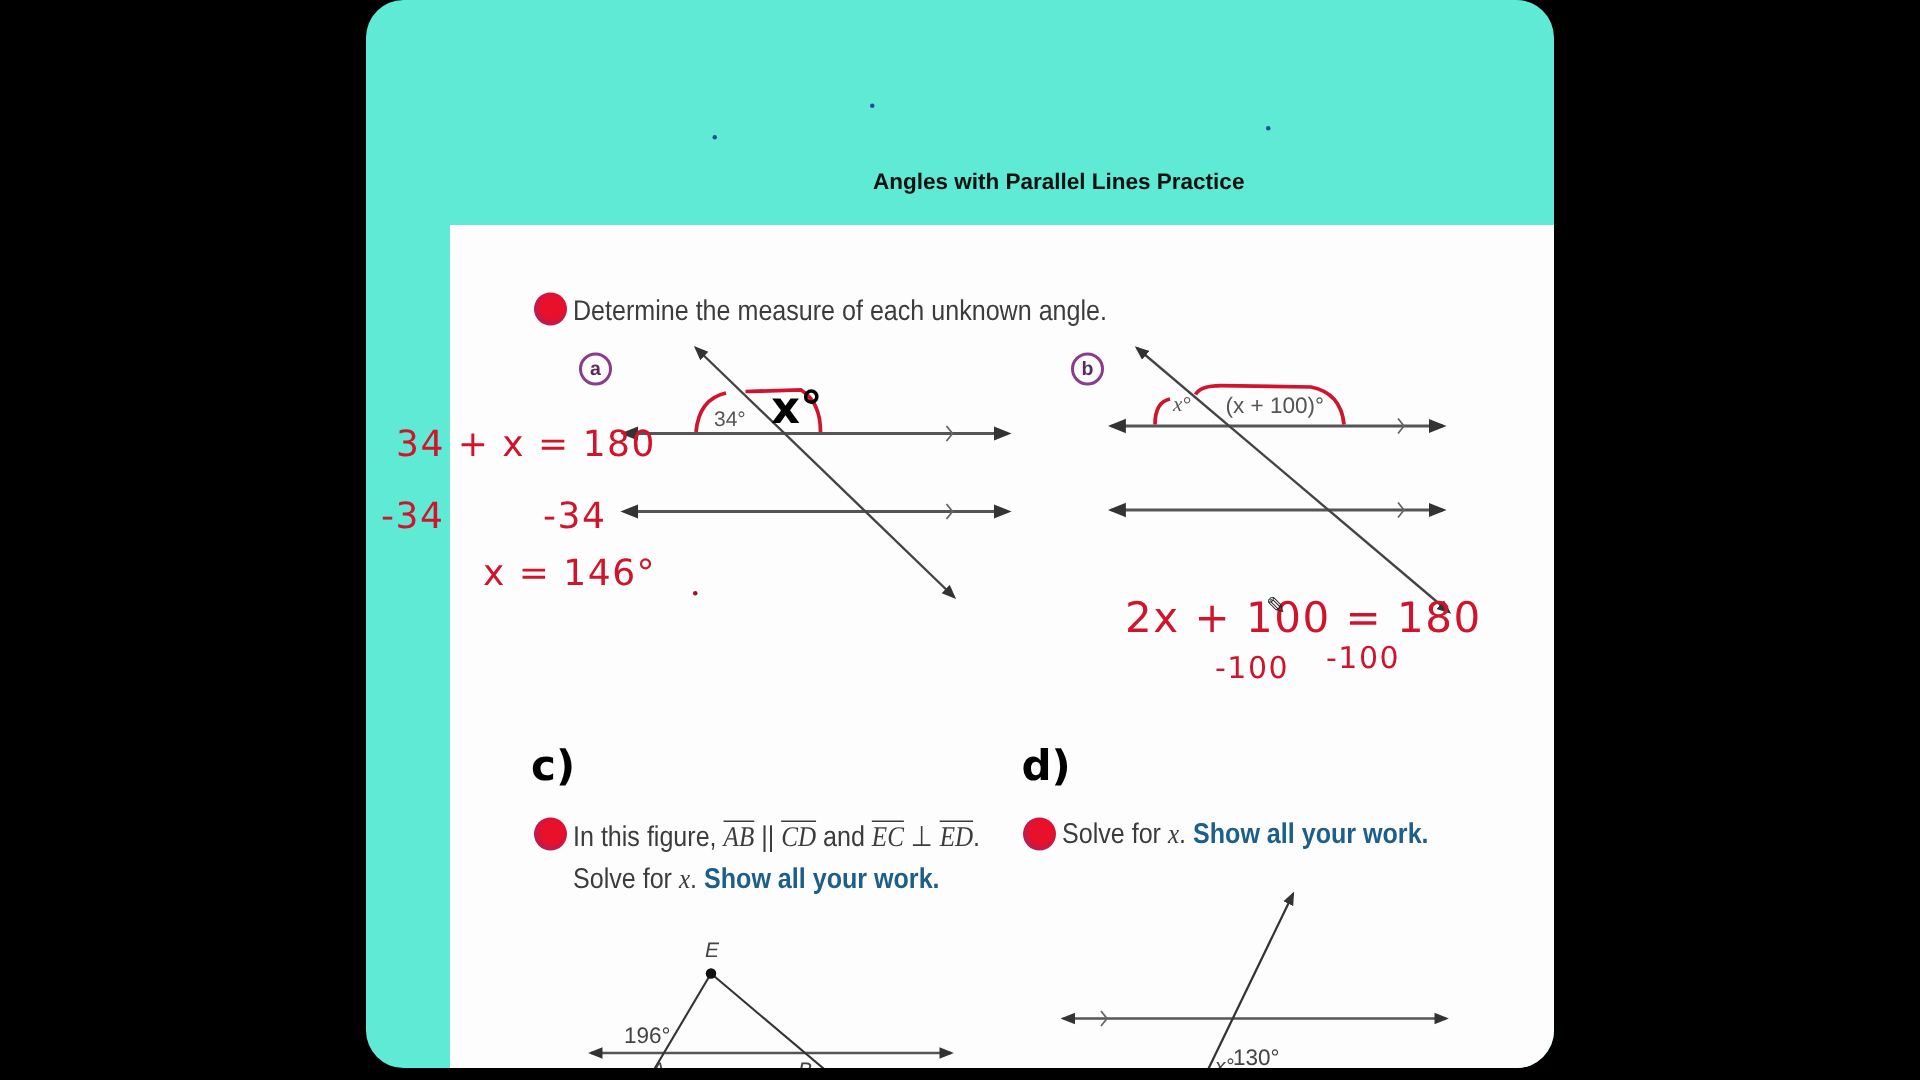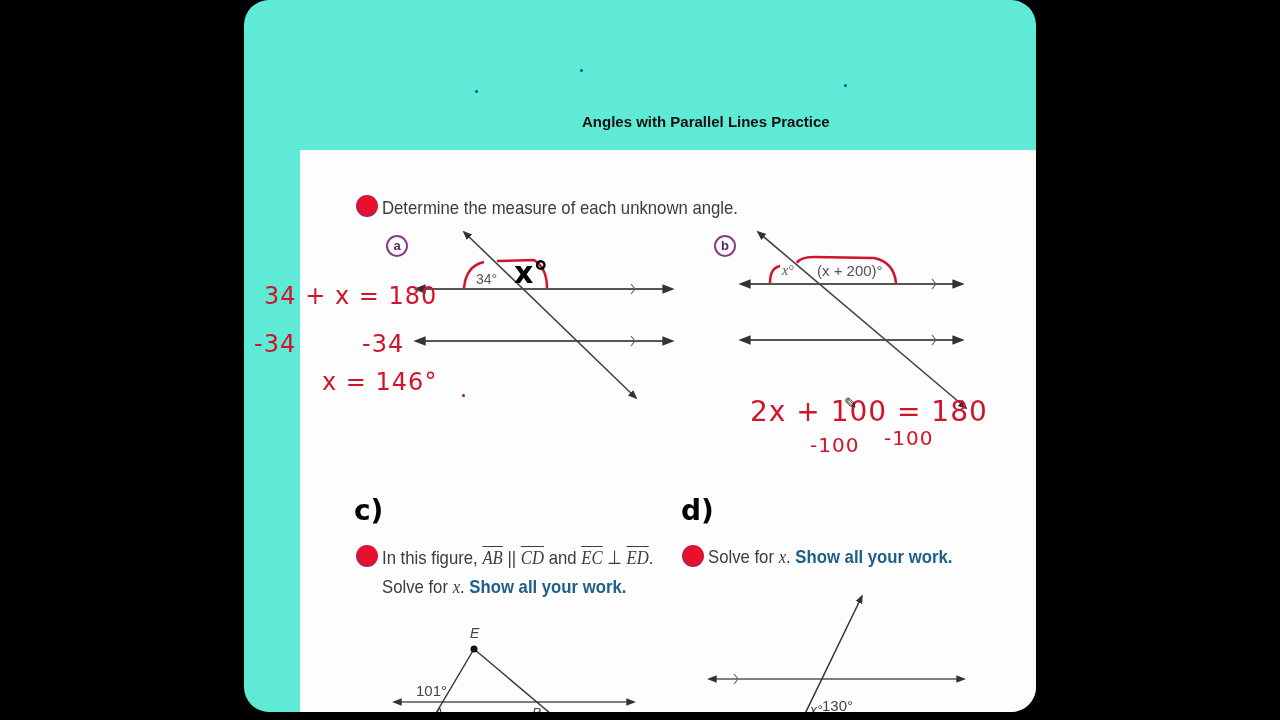--- a/index.html
+++ b/index.html
@@ -82,36 +82,36 @@
   <div class="abs hwblack" style="left:270px;top:255px;"><span>x°</span></div>
 
   <div class="abs hw" style="left:20px;top:282px;">34 + x = 180</div>
   <div class="abs hw" style="left:10px;top:330px;">-34</div>
   <div class="abs hw" style="left:118px;top:330px;">-34</div>
   <div class="abs hw" style="left:78px;top:368px;">x = 146°</div>
   <div class="abs" style="left:218px;top:394px;width:3px;height:3px;border-radius:50%;background:#a0102a;"></div>
 
   <div class="abs circ" style="left:470px;top:235px;">b</div>
   <div class="abs" style="left:538px;top:263px;font-size:14px;color:#555;font-style:italic;font-family:'Liberation Serif',serif;">x°</div>
-  <div class="abs" style="left:573px;top:262px;font-size:15px;color:#555;font-family:'Liberation Sans',sans-serif;">(x + 200)°</div>
+  <div class="abs" style="left:573px;top:262px;font-size:15px;color:#555;font-family:'Liberation Sans',sans-serif;">(x + 100)°</div>
   <div class="abs hw" style="left:506px;top:395px;font-size:28px;">2x + 100 = 180</div>
   <div class="abs hw" style="left:566px;top:433px;font-size:20px;">-100</div>
   <div class="abs hw" style="left:640px;top:426px;font-size:20px;">-100</div>
   <div class="abs" style="left:600px;top:394px;font-size:16px;color:#222;">✎</div>
 
   <div class="abs hwblack" style="left:110px;top:494px;font-size:28px;">c)</div>
   <div class="abs bullet" style="left:112px;top:545px;"></div>
   <div class="abs instr" style="left:138px;top:546px;">
     <span>In this figure, </span><i style="text-decoration:overline;">AB</i><span> || </span><i style="text-decoration:overline;">CD</i><span> and </span><i style="text-decoration:overline;">EC</i><span> ⊥ </span><i style="text-decoration:overline;">ED</i><span>.</span>
   </div>
   <div class="abs instr" style="left:138px;top:576px;">
     <span>Solve for </span><i>x</i><span>. </span><span class="blue">Show all your work.</span>
   </div>
   <div class="abs" style="left:226px;top:625px;font-size:14px;color:#444;font-style:italic;">E</div>
-  <div class="abs" style="left:172px;top:682px;font-size:15px;color:#444;">101°</div>
+  <div class="abs" style="left:172px;top:682px;font-size:15px;color:#444;">196°</div>
   <div class="abs" style="left:190px;top:705px;font-size:14px;color:#444;font-style:italic;">A</div>
   <div class="abs" style="left:288px;top:705px;font-size:14px;color:#444;font-style:italic;">B</div>
 
   <div class="abs hwblack" style="left:437px;top:494px;font-size:28px;">d)</div>
   <div class="abs bullet" style="left:438px;top:545px;"></div>
   <div class="abs instr" style="left:464px;top:546px;">
     <span>Solve for </span><i>x</i><span>. </span><span class="blue">Show all your work.</span>
   </div>
   <div class="abs" style="left:578px;top:680px;font-size:15px;color:#444;margin-top:17px;">130°</div>
   <div class="abs" style="left:566px;top:702px;font-size:14px;color:#444;font-style:italic;">x°</div>

